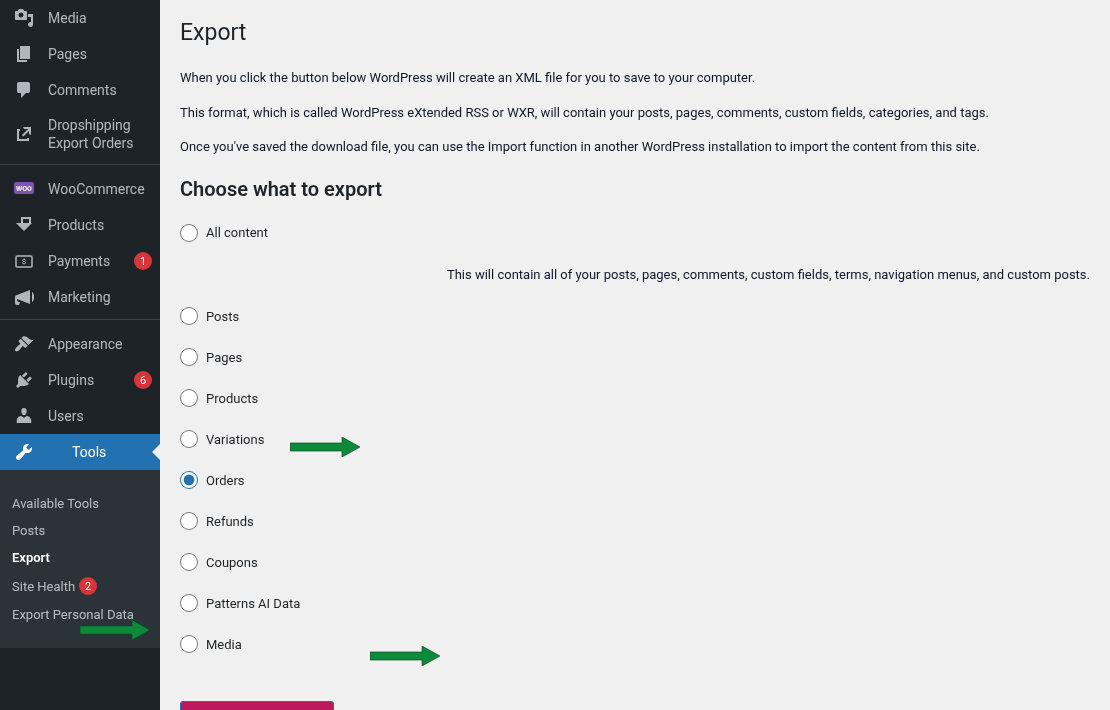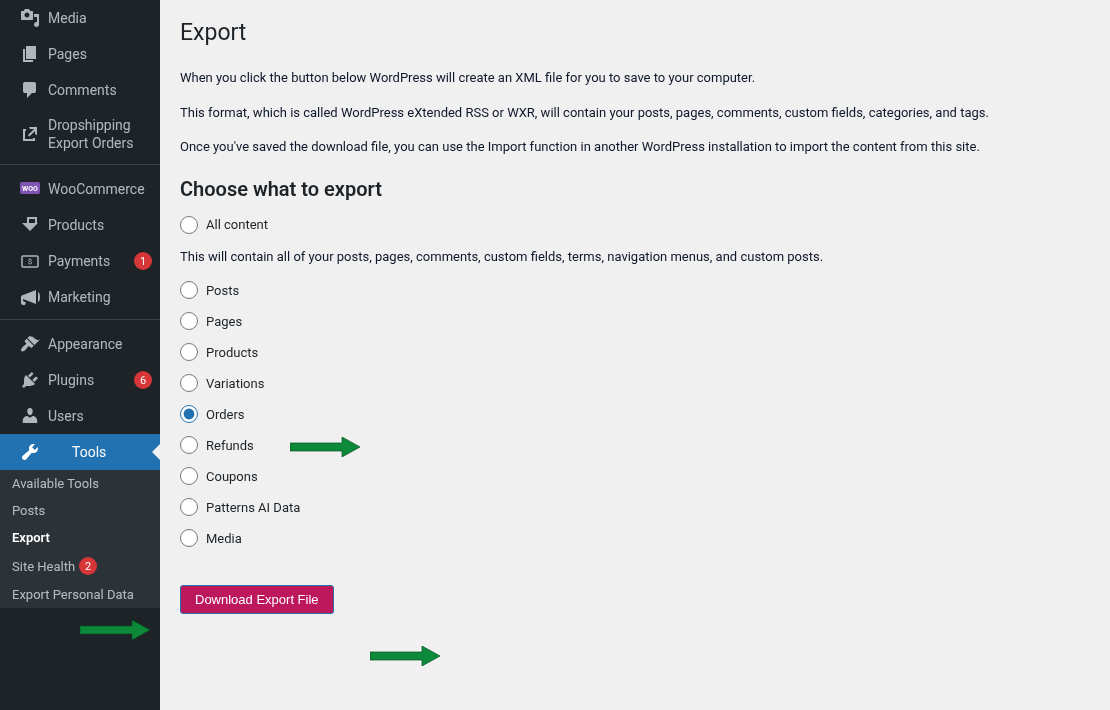--- a/index.html
+++ b/index.html
@@ -43,41 +43,41 @@
       transform: translateY(-50%);
       border: 8px solid transparent;
       border-right-color: #f0f0f1;
     }
     .menu-item .icn {
       width: 32px;
       height: 20px;
       margin-right: 8px;
       display: flex;
       align-items: center;
-      justify-content: flex-end;
+      justify-content: center;
       flex-shrink: 0;
     }
     .menu-item .label { flex: 1; line-height: 1.3; }
     .menu-separator { height: 5px; border-bottom: 1px solid #3c434a; margin-bottom: 6px; }
     .badge {
       background: #d63638;
       color: #fff;
       border-radius: 9px;
       min-width: 18px;
       height: 18px;
       font-size: 11px;
       display: inline-flex;
       align-items: center;
       justify-content: center;
       padding: 0 5px;
       margin-left: 4px;
     }
     .submenu {
       background: #2c3338;
-      padding: 0 0;
+      padding: 20px 0;
     }
     .submenu-item {
       padding: 6px 12px;
       color: rgba(240,246,252,0.7);
       font-size: 13px;
       cursor: pointer;
       display: flex;
       align-items: center;
     }
     .submenu-item.current {
@@ -99,43 +99,44 @@
     .content p {
       font-size: 13px;
       color: #0f172a;
       margin: 0 0 15px 0;
       line-height: 1.5;
     }
     h2 {
       font-size: 20px;
       font-weight: 600;
       color: #1d2327;
-      margin: 20px 0 15px 0;
+      margin: 20px 0 23px 0;
     }
     .radio-row {
       display: flex;
       align-items: center;
-      margin: 13px 0;
+      margin: 23px 0;
     }
     .radio-row input[type="radio"] {
       width: 18px;
       height: 18px;
       margin-right: 8px;
       accent-color: #2271b1;
     }
     .radio-row label {
       font-size: 13px;
       color: #1d2327;
       cursor: pointer;
     }
     .desc {
       font-size: 13px;
       color: #646970;
       margin: 10px 0 16px 0;
       line-height: 1.5;
+      text-align: right;
     }
     .button-primary {
       background: #be185d;
       color: #fff;
       border: 1px solid #2271b1;
       border-radius: 3px;
       padding: 6px 14px;
       font-size: 13px;
       cursor: pointer;
       margin-top: 25px;

